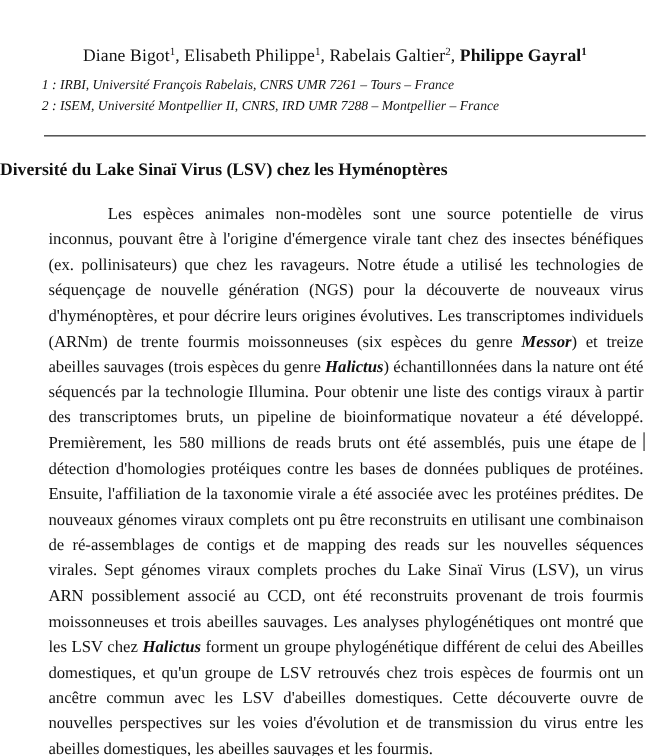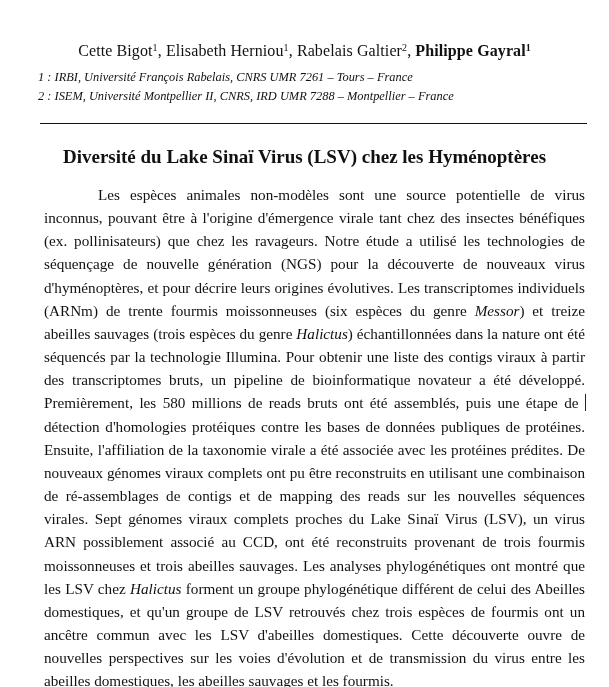--- a/index.html
+++ b/index.html
@@ -22,43 +22,43 @@
     font-style: italic; font-size: 12.4px; text-align: center;
   }
   .affil.a1 { top: 70px; }
   .affil.a2 { top: 89px; }
   .rule {
     position: absolute; left: 40px; top: 123px; width: 547px; height: 0;
     border-top: 1.3px solid #111;
   }
   .title {
     position: absolute; top: 146px; left: 0; width: 609px;
-    text-align: center; font-weight: bold;
+    font-weight: bold;
     font-family: "Liberation Serif", serif;
-    font-size: 19px;
+    font-size: 16px;
   }
   .abstract {
     position: absolute; top: 183px; left: 44px; width: 541px;
     font-family: "Liberation Serif", serif;
     font-size: 15.2px; line-height: 23.15px;
     text-align: justify; text-indent: 54px;
     margin: 0;
   }
-  .abstract em { font-style: italic; }
+  .abstract em { font-style: italic; font-weight: bold; }
   .caret {
     display: inline-block; width: 0; height: 17px;
     border-left: 1px solid #222; vertical-align: -3px; margin: 0 -0.5px;
     text-indent: 0;
   }
 </style>
 </head>
 <body>
 
 <div class="authors">
-  <span>Cette Bigot</span><sup>1</sup><span>, </span><span>Elisabeth Herniou</span><sup>1</sup><span>, </span><span>Rabelais Galtier</span><sup>2</sup><span>, </span><span class="bold">Philippe Gayral</span><sup class="bold">1</sup>
+  <span>Diane Bigot</span><sup>1</sup><span>, </span><span>Elisabeth Philippe</span><sup>1</sup><span>, </span><span>Rabelais Galtier</span><sup>2</sup><span>, </span><span class="bold">Philippe Gayral</span><sup class="bold">1</sup>
 </div>
 
 <div class="affil a1">1 : IRBI, Université François Rabelais, CNRS UMR 7261 – Tours – France</div>
 <div class="affil a2">2 : ISEM, Université Montpellier II, CNRS, IRD UMR 7288 – Montpellier – France</div>
 
 <div class="rule"></div>
 
 <div class="title">Diversité du Lake Sinaï Virus (LSV) chez les Hyménoptères</div>
 
 <p class="abstract" id="abstract"><span>Les espèces animales non-modèles sont une source potentielle de virus inconnus, pouvant être à l'origine d'émergence virale tant chez des insectes bénéfiques (ex. pollinisateurs) que chez les ravageurs. Notre étude a utilisé les technologies de séquençage de nouvelle génération (NGS) pour la découverte de nouveaux virus d'hyménoptères, et pour décrire leurs origines évolutives. Les transcriptomes individuels (ARNm) de trente fourmis moissonneuses (six espèces du genre </span><em>Messor</em><span>) et treize abeilles sauvages (trois espèces du genre </span><em>Halictus</em><span>) échantillonnées dans la nature ont été séquencés par la technologie Illumina. Pour obtenir une liste des contigs viraux à partir des transcriptomes bruts, un pipeline de bioinformatique novateur a été développé. Premièrement, les 580 millions de reads bruts ont été assemblés, puis une étape de </span><span class="caret"></span><span>détection d'homologies protéiques contre les bases de données publiques de protéines. Ensuite, l'affiliation de la taxonomie virale a été associée avec les protéines prédites. De nouveaux génomes viraux complets ont pu être reconstruits en utilisant une combinaison de ré-assemblages de contigs et de mapping des reads sur les nouvelles séquences virales. Sept génomes viraux complets proches du Lake Sinaï Virus (LSV), un virus ARN possiblement associé au CCD, ont été reconstruits provenant de trois fourmis moissonneuses et trois abeilles sauvages. Les analyses phylogénétiques ont montré que les LSV chez </span><em>Halictus</em><span> forment un groupe phylogénétique différent de celui des Abeilles domestiques, et qu'un groupe de LSV retrouvés chez trois espèces de fourmis ont un ancêtre commun avec les LSV d'abeilles domestiques. Cette découverte ouvre de nouvelles perspectives sur les voies d'évolution et de transmission du virus entre les abeilles domestiques, les abeilles sauvages et les fourmis.</span></p>

